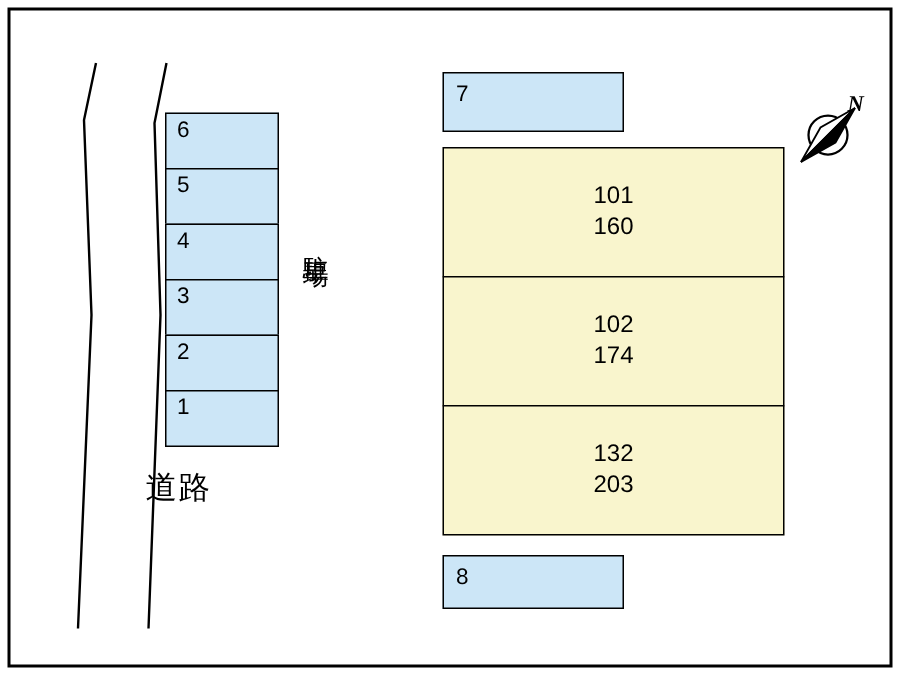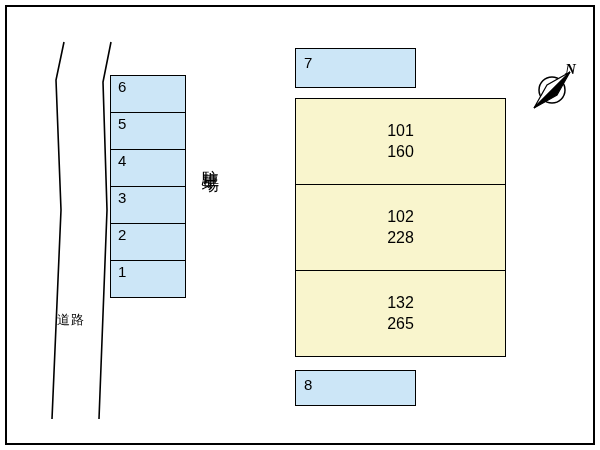--- a/index.html
+++ b/index.html
@@ -27,22 +27,23 @@
   }
   .roads polyline {
     fill: none;
     stroke: var(--line-color, #000);
     stroke-width: 1.6;
   }
   .road-label {
     position: absolute;
     left: 57px;
     top: 311px;
-    font-size: 13px;
+    font-size: 21px;
     letter-spacing: 1px;
+    padding-left: 40px;
   }
   .pcol {
     position: absolute;
     left: 110px;
     top: 75px;
     width: 76px;
   }
   .pcell {
     height: 38px;
     background: var(--parking-fill, #cce6f7);
@@ -68,21 +69,21 @@
     border: 1px solid var(--line-color, #000);
     padding: 5px 0 0 8px;
     font-size: 15px;
   }
   .box7 { top: 48px;  height: 40px; }
   .box8 { top: 370px; height: 36px; }
   .building {
     position: absolute;
     left: 295px;
     top: 98px;
-    width: 211px;
+    width: 228px;
   }
   .unit {
     height: 87px;
     background: var(--building-fill, #f9f5cd);
     border: 1px solid var(--line-color, #000);
     display: flex;
     flex-direction: column;
     align-items: center;
     justify-content: center;
     font-size: 16px;
@@ -151,25 +152,25 @@
     <span>7</span>
   </div>
 
   <div class="building">
     <div class="unit">
       <div>101</div>
       <div>160</div>
     </div>
     <div class="unit">
       <div>102</div>
-      <div>228</div>
+      <div>174</div>
     </div>
     <div class="unit">
       <div>132</div>
-      <div>265</div>
+      <div>203</div>
     </div>
   </div>
 
   <div class="box box8">
     <span>8</span>
   </div>
 
   <svg class="compass" width="64" height="64" viewBox="0 0 64 64" aria-hidden="true">
     <circle cx="32" cy="34" r="13"></circle>
     <polygon class="needle-light" points="50,16 27,29 14,52"></polygon>

